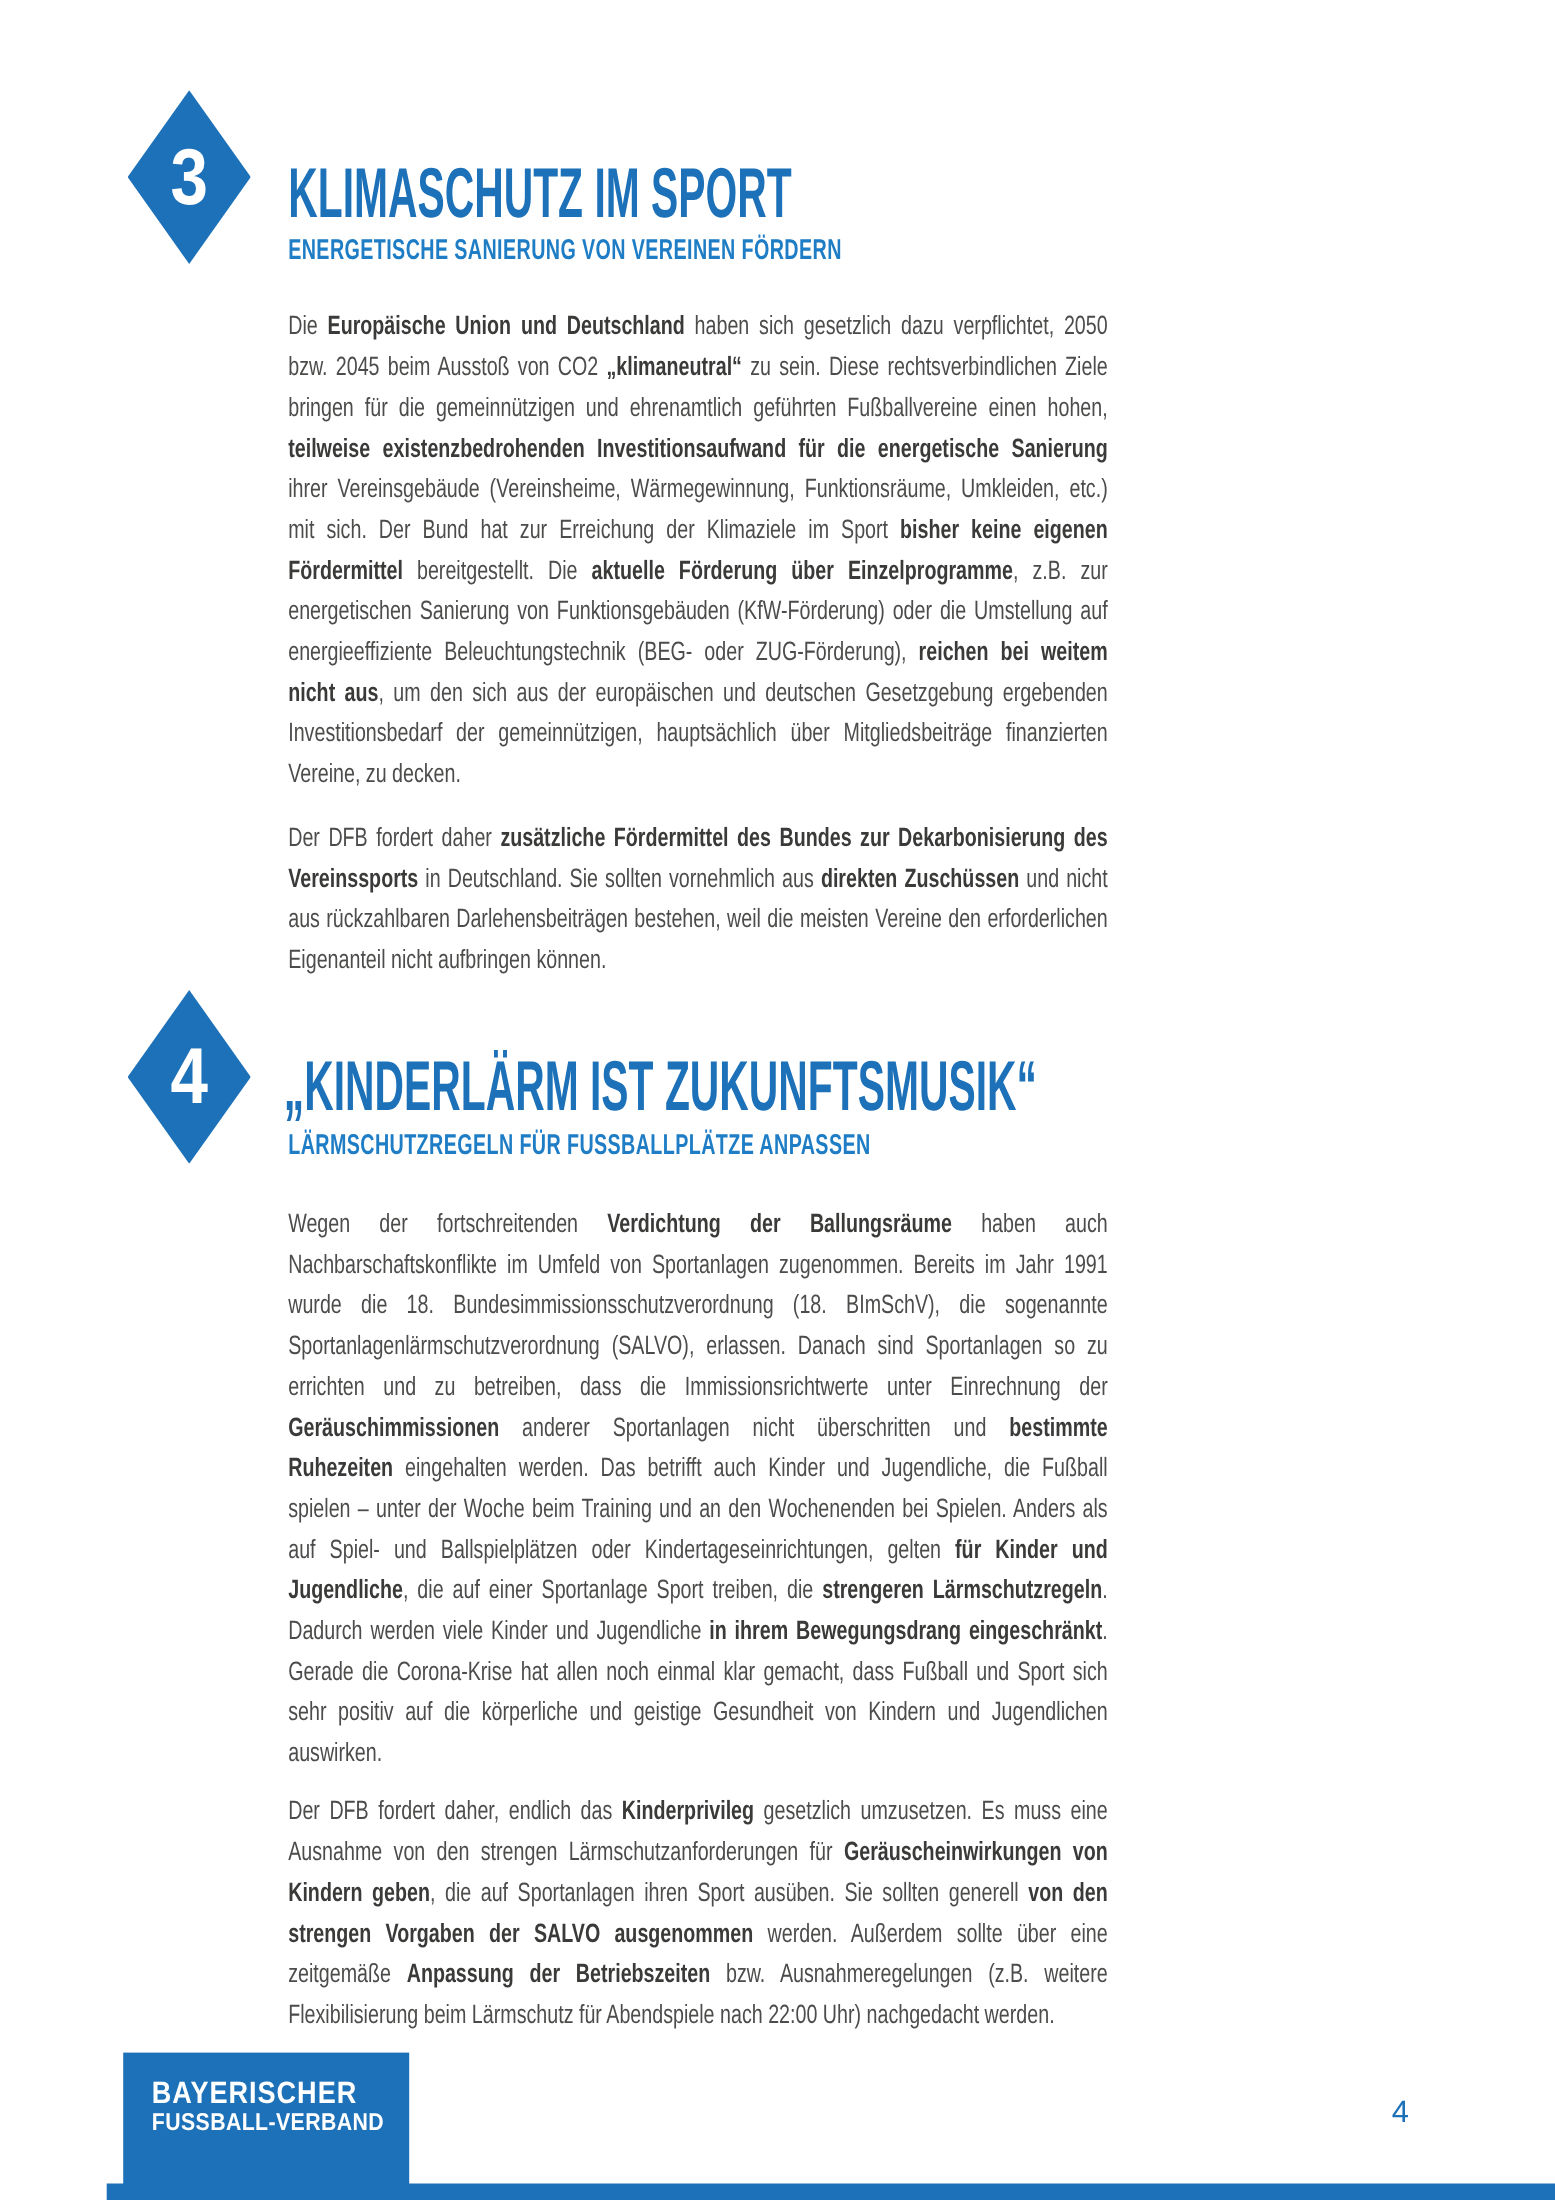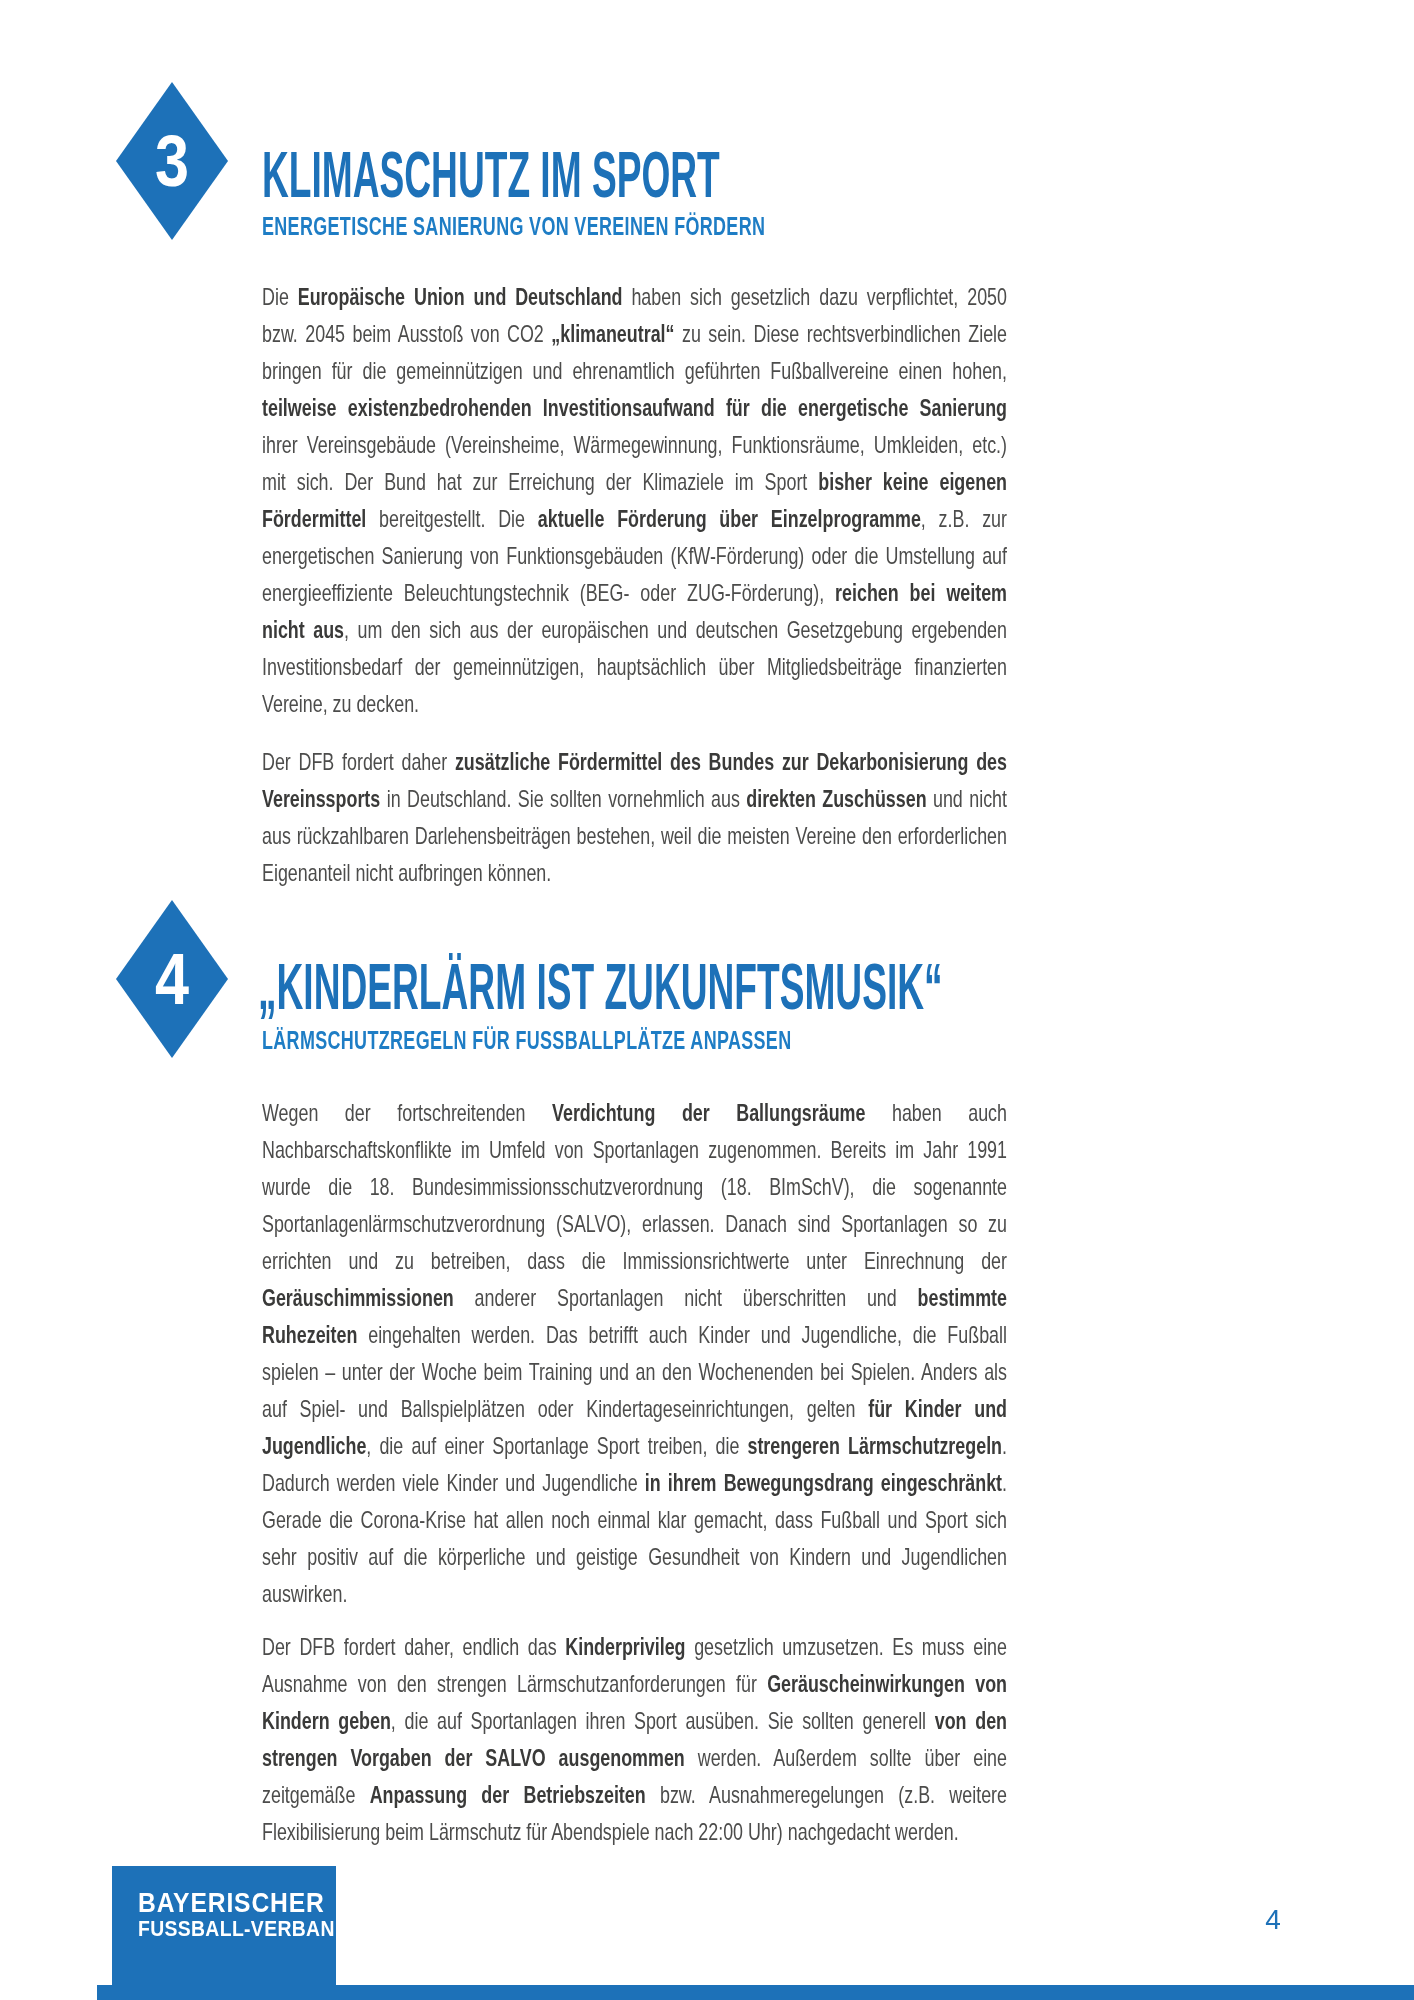--- a/index.html
+++ b/index.html
@@ -35,21 +35,21 @@
     position:absolute;left:262px;width:1000px;margin:0;
     transform:scaleX(.745);transform-origin:0 0;
     font-size:24px;line-height:37px;color:var(--text);
     text-align:justify;hyphens:none;
   }
   .body b{font-weight:700;color:var(--textbold);}
   .p31{top:278px;}
   .p32{top:743px;}
   .p41{top:1094px;}
   .p42{top:1628px;}
-  .logo-box{position:absolute;left:112px;top:1866px;width:224px;height:134px;background:var(--blue);}
+  .logo-box{position:absolute;left:112px;top:1866px;width:260px;height:134px;background:var(--blue);}
   .logo-l1{position:absolute;left:26px;top:23px;margin:0;color:#fff;font-weight:700;font-size:28px;line-height:28px;letter-spacing:1px;white-space:nowrap;transform:scaleX(.88);transform-origin:0 0;}
   .logo-l2{position:absolute;left:26px;top:51px;margin:0;color:#fff;font-weight:700;font-size:22px;line-height:24px;letter-spacing:.4px;white-space:nowrap;transform:scaleX(.88);transform-origin:0 0;}
   .page-num{position:absolute;left:1250px;top:1906px;width:46px;margin:0;text-align:center;color:var(--blue);font-size:28px;line-height:28px;}
   .bottom-bar{position:absolute;left:97px;top:1985px;width:1317px;height:15px;background:var(--blue);}
 </style>
 </head>
 <body>
 
 <div class="page" style="--blue: #1d71b8; --blue2: #1e7dc5; --text: #4c4c4b; --textbold: #3a3a39;">
 

